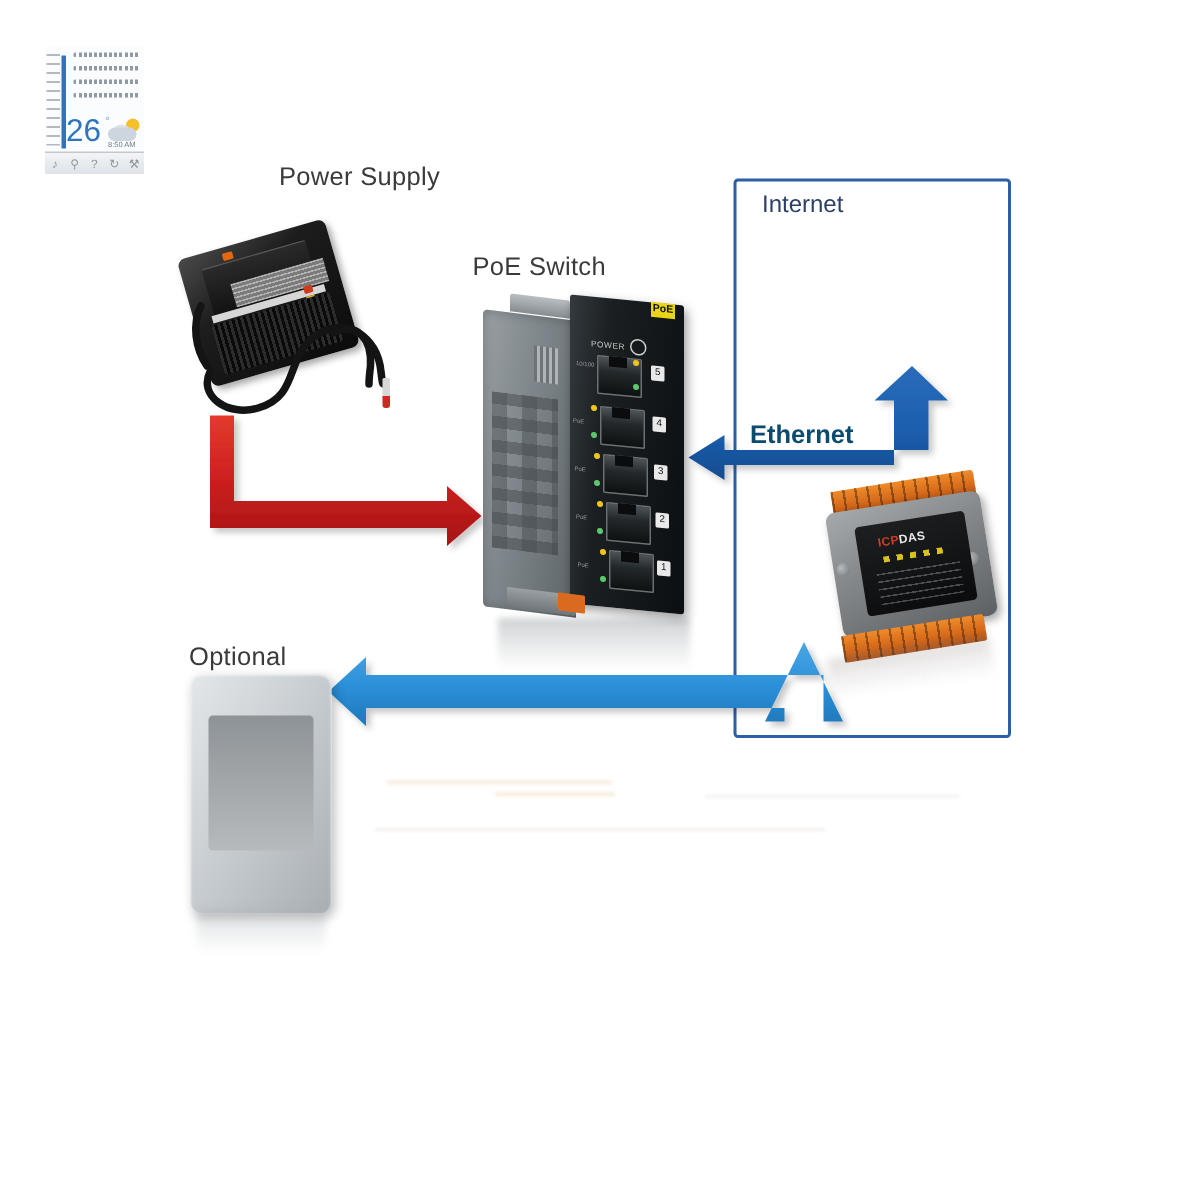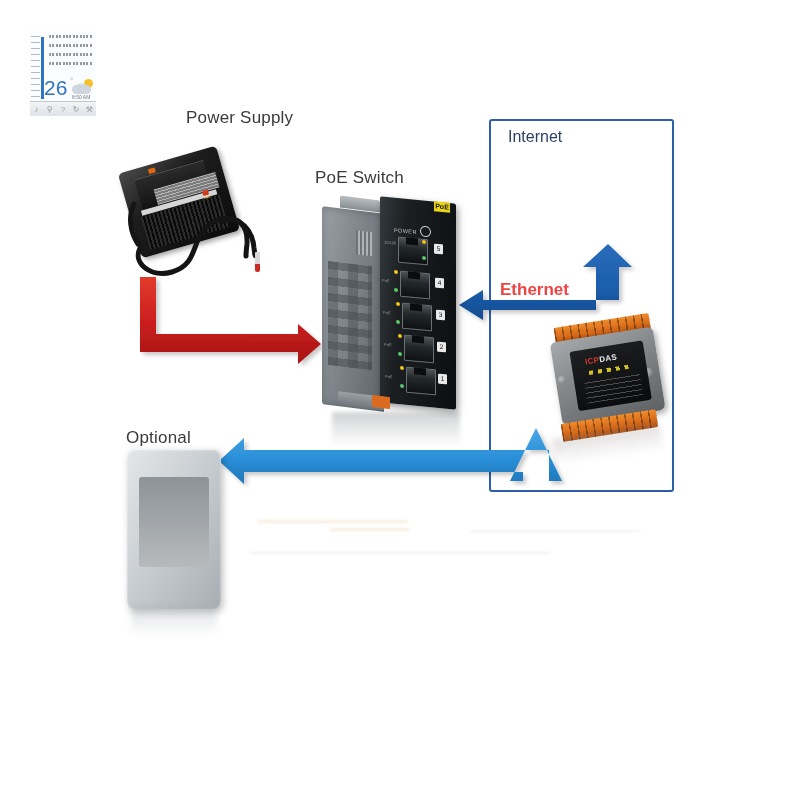--- a/index.html
+++ b/index.html
@@ -108,21 +108,21 @@
     white-space: nowrap;
     text-shadow: 0 1px 1px rgba(0,0,0,0.9);
   }
 
   .ethernet-label {
     position: absolute;
     left: 500px;
     top: 280px;
     font-size: 17px;
     font-weight: bold;
-    color: #ef4444;
+    color: #0c4a6e;
     font-family: "Liberation Sans", sans-serif;
     white-space: nowrap;
   }
 
   
   .arrow-svg {
     position: absolute;
     left: 0;
     top: 0;
     width: 800px;

